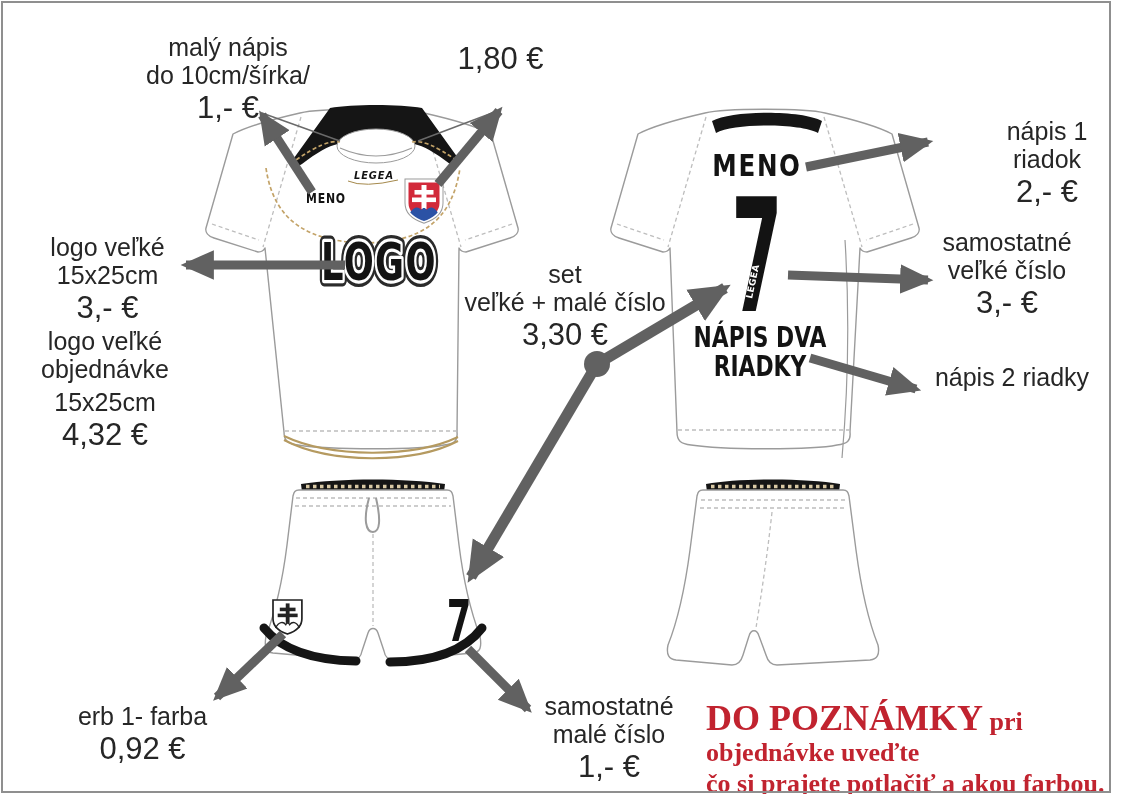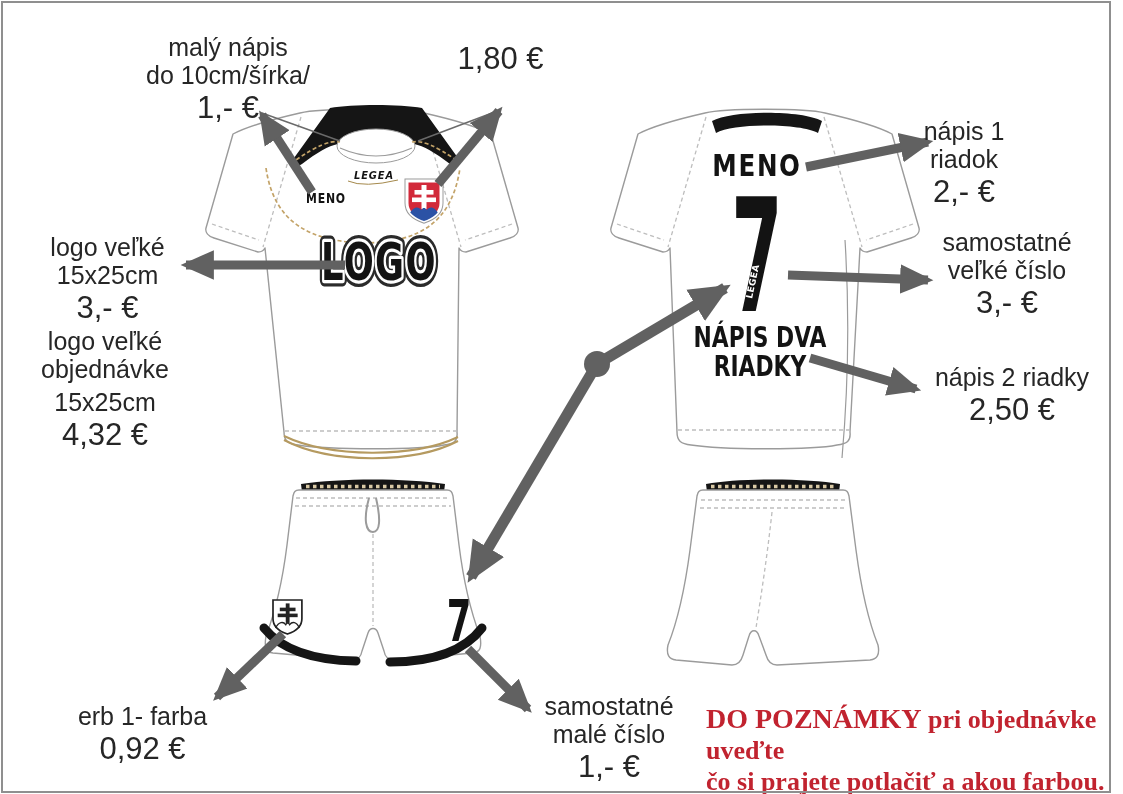--- a/index.html
+++ b/index.html
@@ -186,47 +186,51 @@
     <div class="price">3,- €</div>
   </div>
 
   <div class="lbl" style="left:10px;top:327px;width:190px;">
     <div>logo veľké</div>
     <div>objednávke</div>
     <div style="margin-top:5px;">15x25cm</div>
     <div class="price">4,32 €</div>
   </div>
 
-
-  <div class="lbl" style="left:889px;top:117px;width:150px;">
+  <div class="lbl" style="left:455px;top:260px;width:220px;">
+    <div>set</div>
+    <div>veľké + malé číslo</div>
+    <div class="price">3,30 €</div>
+  </div>
+
+  <div class="lbl" style="left:972px;top:117px;width:150px;">
     <div>nápis 1 riadok</div>
     <div class="price">2,- €</div>
   </div>
 
   <div class="lbl" style="left:928px;top:228px;width:158px;">
     <div>samostatné</div>
     <div>veľké číslo</div>
     <div class="price">3,- €</div>
   </div>
 
   <div class="lbl" style="left:922px;top:363px;width:180px;">
     <div>nápis 2 riadky</div>
-    <div class="price">2,50 €</div>
   </div>
 
   <div class="lbl" style="left:60px;top:702px;width:165px;">
     <div>erb 1- farba</div>
     <div class="price">0,92 €</div>
   </div>
 
   <div class="lbl" style="left:528px;top:692px;width:162px;">
     <div>samostatné</div>
     <div>malé číslo</div>
     <div class="price">1,- €</div>
   </div>
 
   <div class="note" style="left:706px;top:703px;width:410px;">
-    <div><span style="font-size:28px;">DO POZNÁMKY</span><span> pri objednávke uveďte</span></div>
+    <div><span style="font-size:36px;">DO POZNÁMKY</span><span> pri objednávke uveďte</span></div>
     <div>čo si prajete potlačiť a akou farbou.</div>
   </div>
 
   <div class="frame"></div>
 </div>
 
 </body></html>

